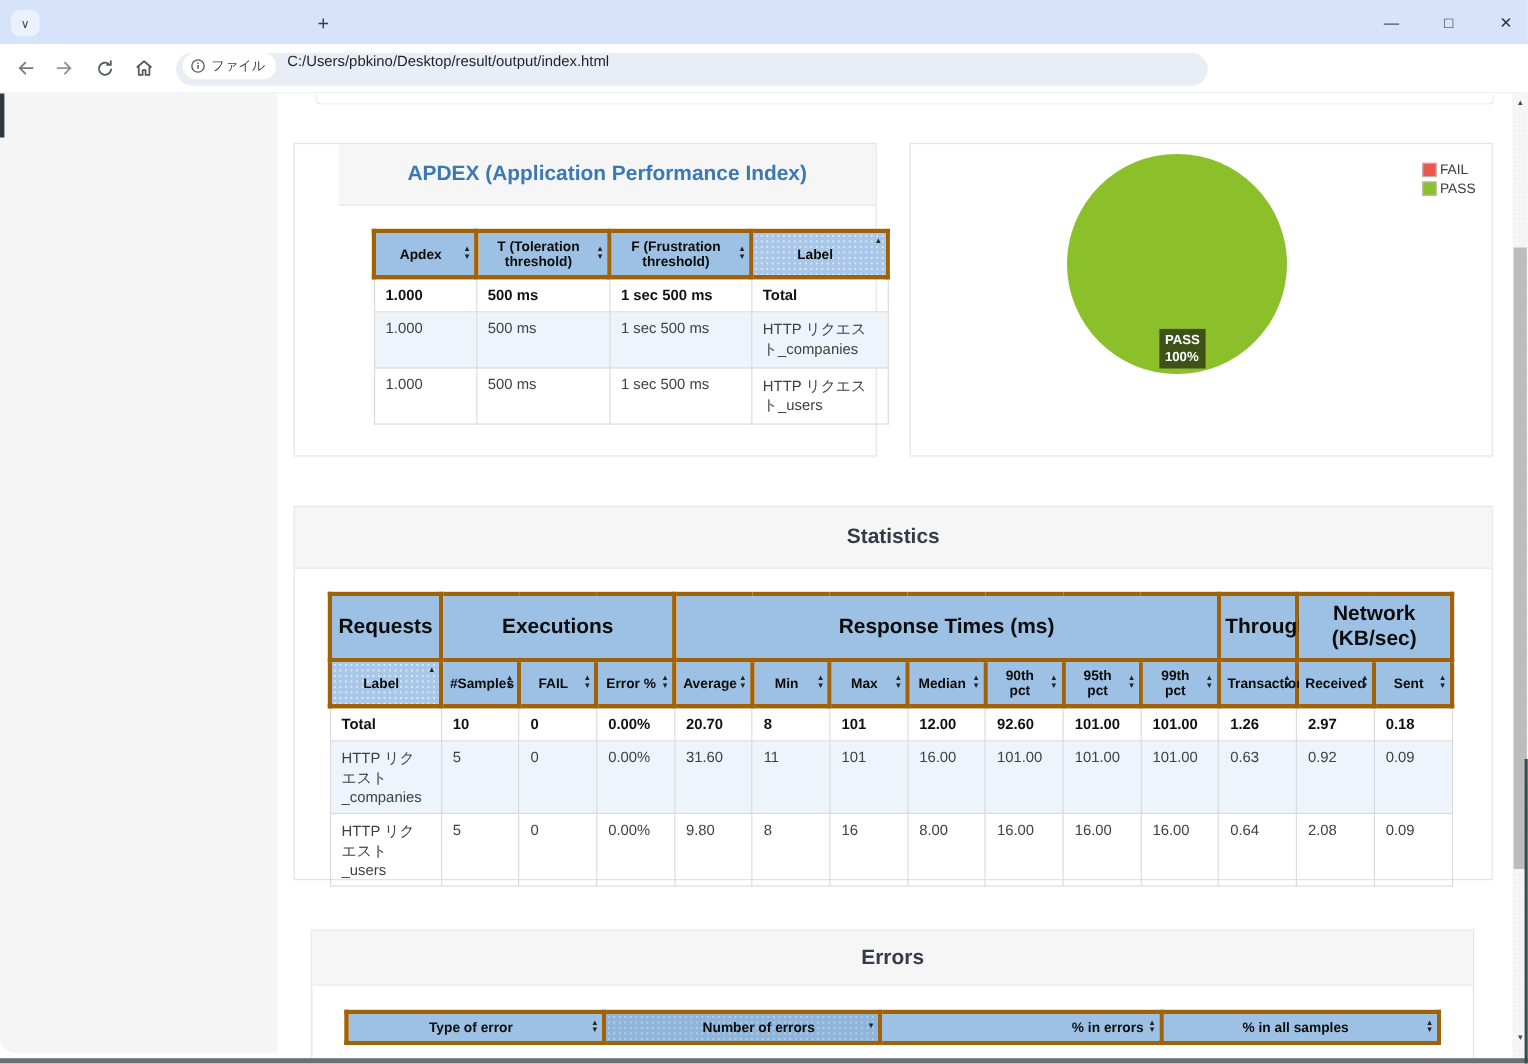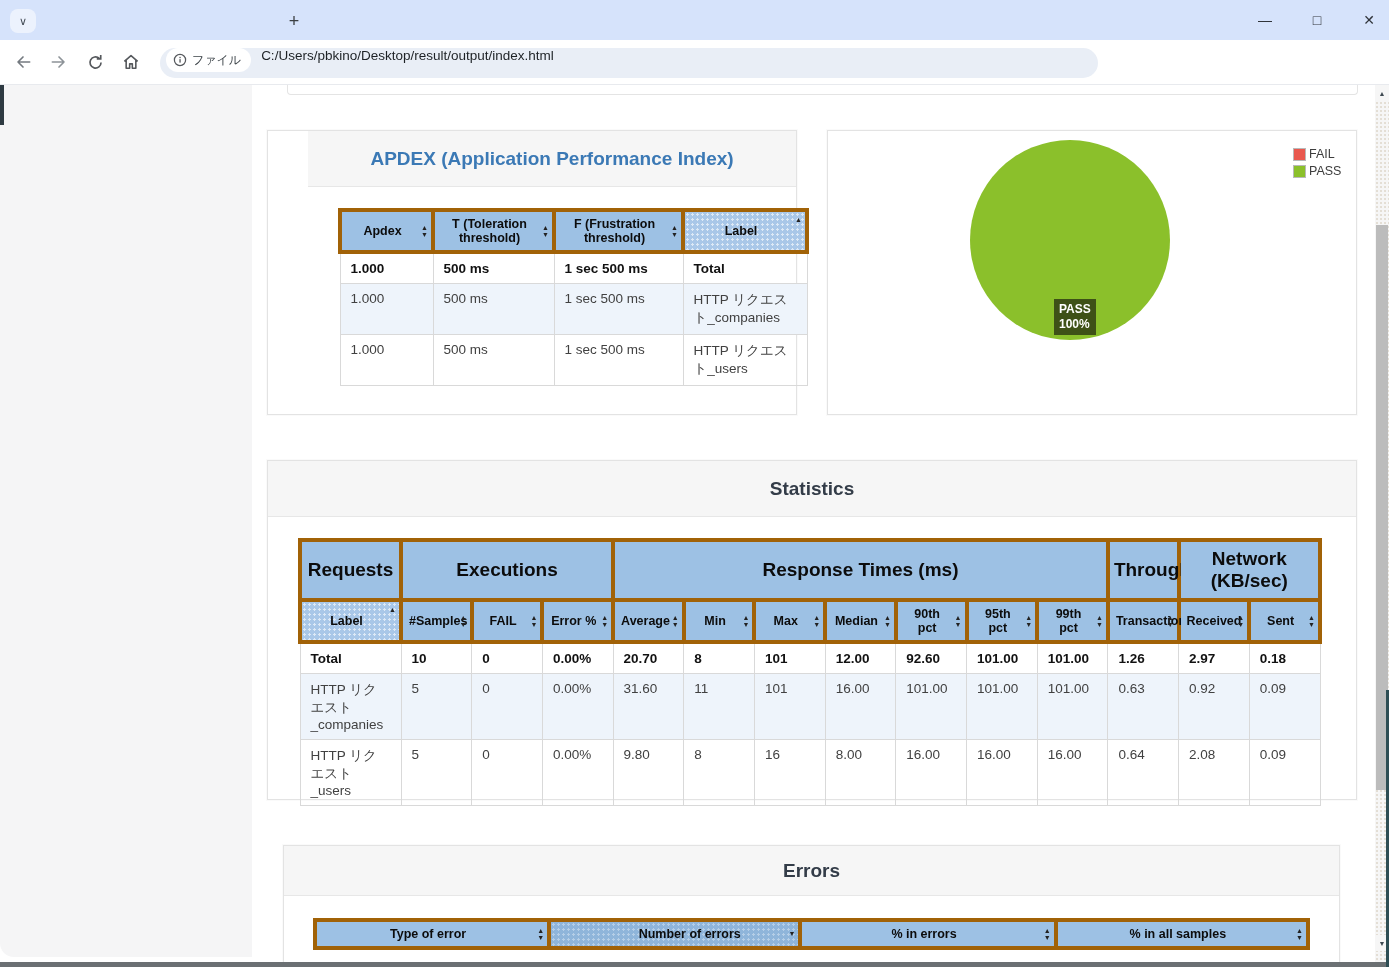--- a/index.html
+++ b/index.html
@@ -361,21 +361,21 @@
         <table style="width:997px;">
           <tbody>
               <tr>
             <th style="width:232px;"><span>Type of error</span><span class="sort">
                     <span>▲</span>
                     <span>▼</span>
                   </span></th>
             <th style="width:249px;" class="sorted-desc"><span>Number of errors</span><span class="sort">
                     <span>▼</span>
                   </span></th>
-            <th style="width:253px;"><span>% in errors</span><span class="sort">
+            <th style="width:253px;text-align:right;"><span>% in errors</span><span class="sort">
                     <span>▲</span>
                     <span>▼</span>
                   </span></th>
             <th style="width:250px;text-align:center;"><span>% in all samples</span><span class="sort">
                     <span>▲</span>
                     <span>▼</span>
                   </span></th>
           </tr>
         </tbody>
           </table>

